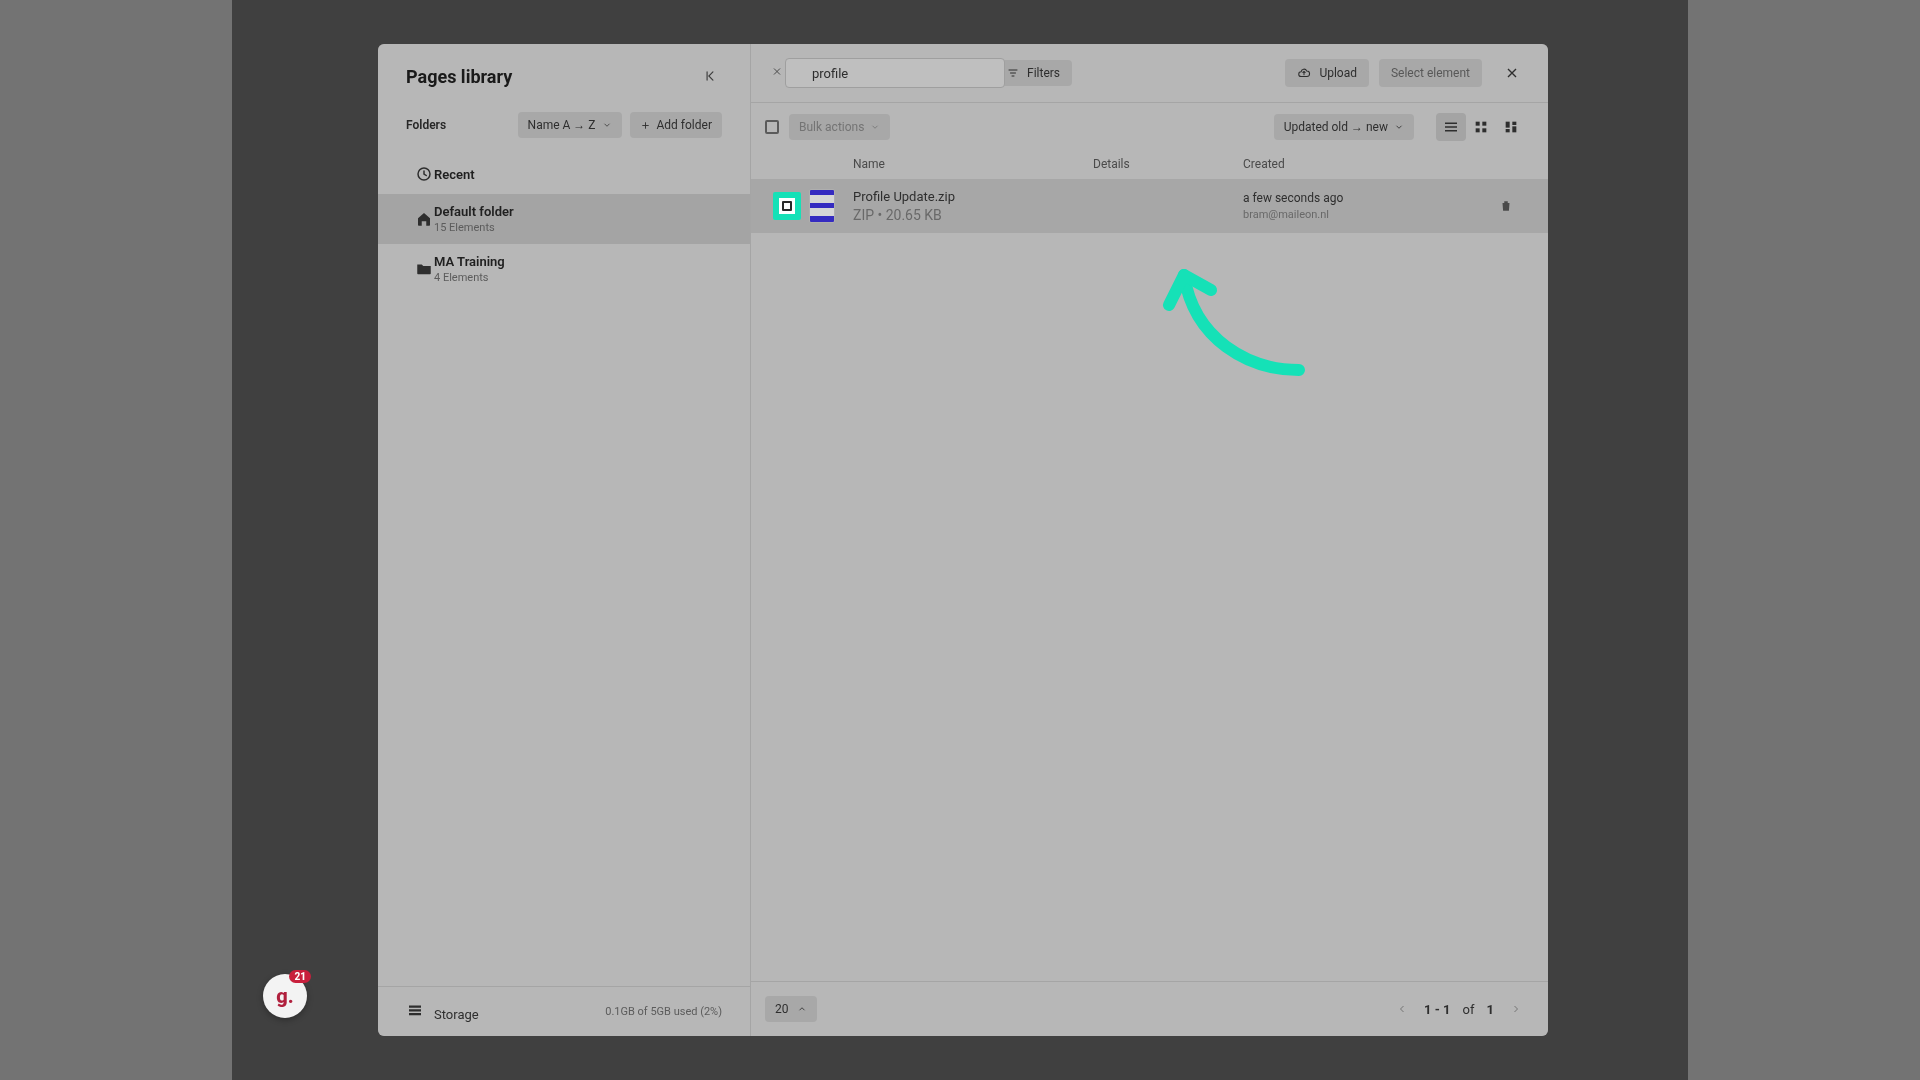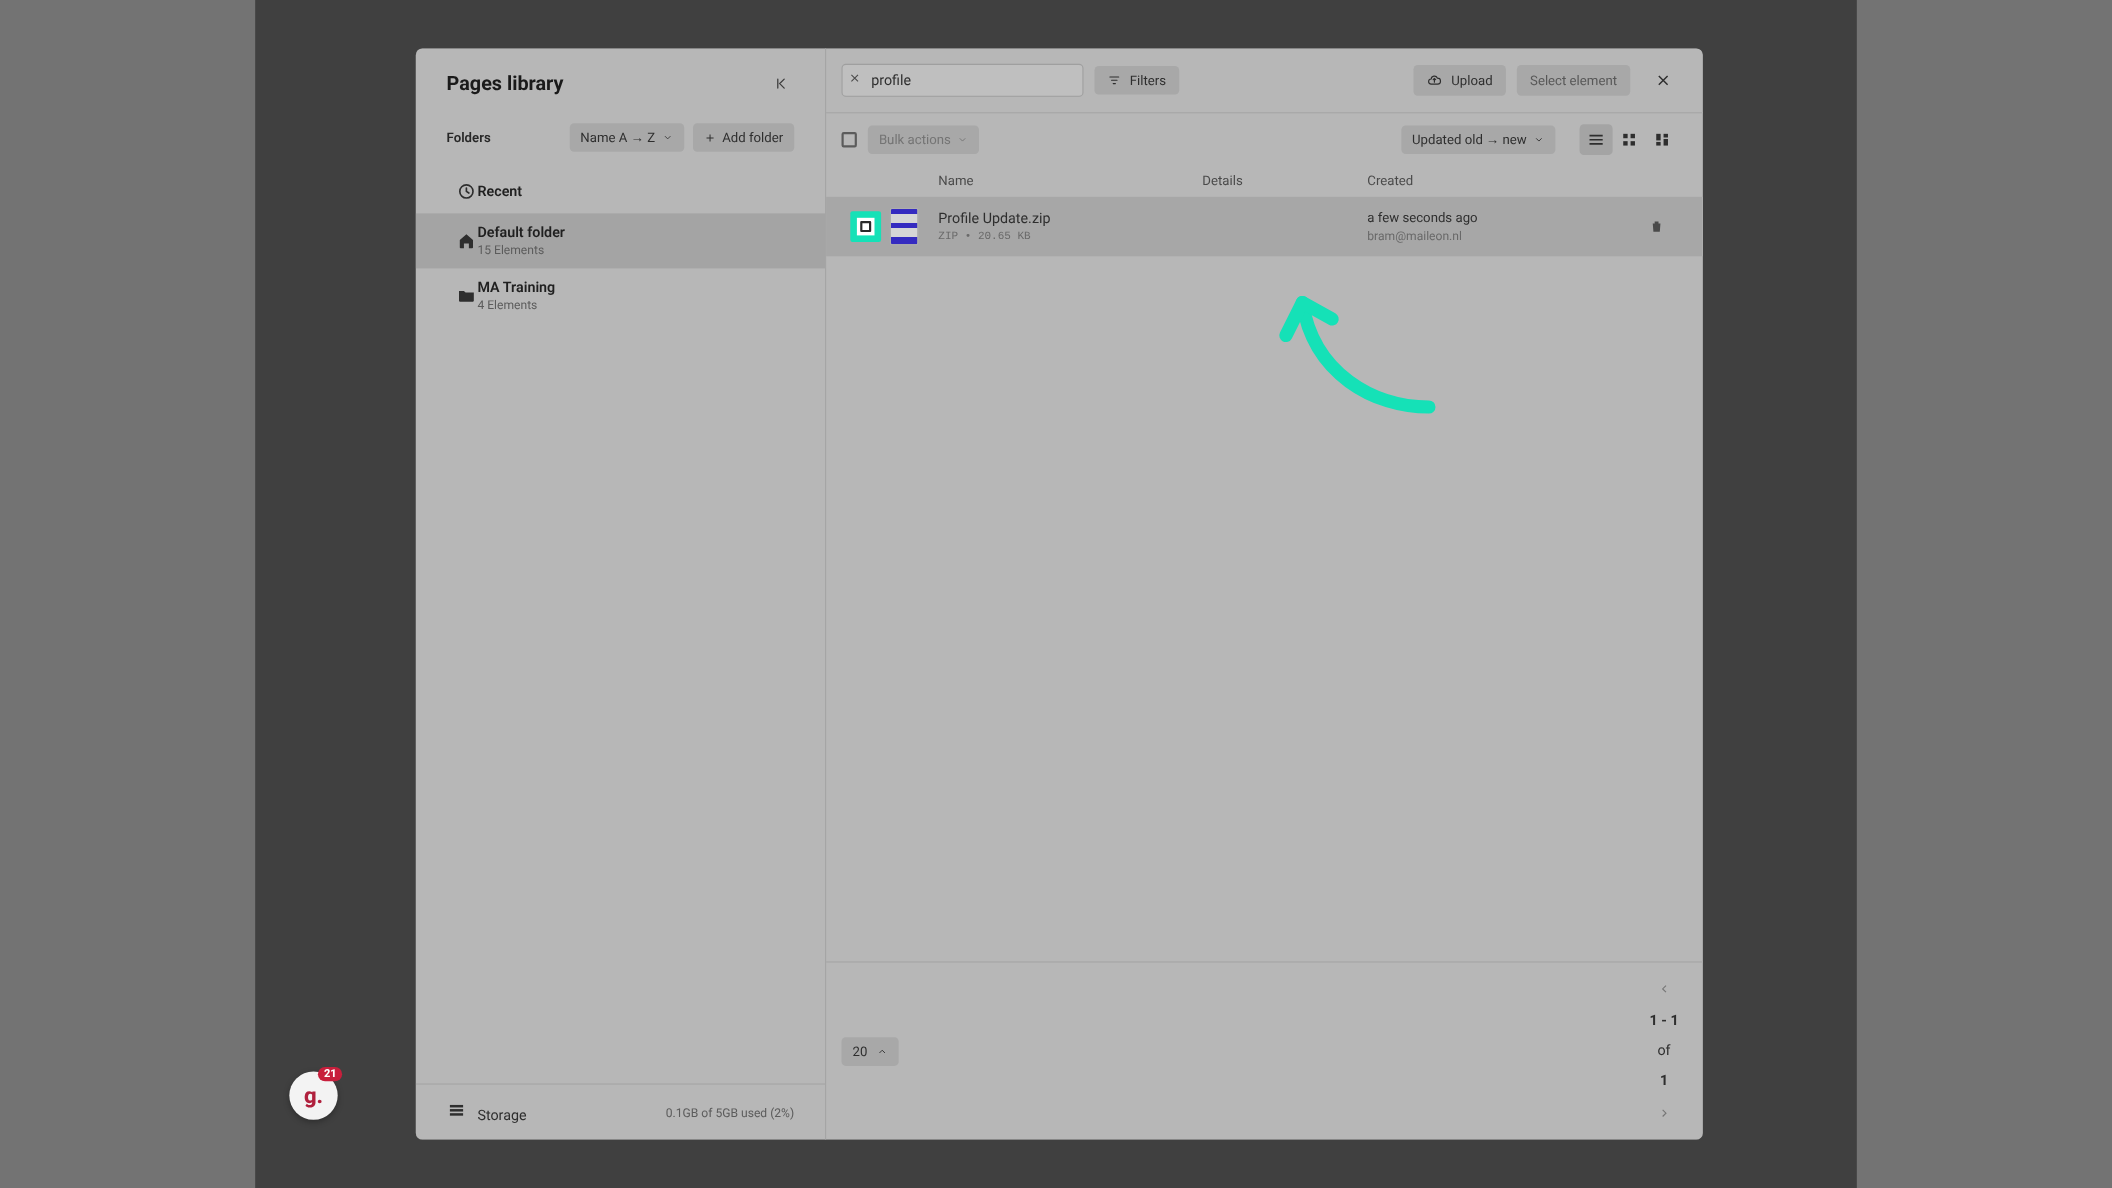--- a/index.html
+++ b/index.html
@@ -23,21 +23,21 @@
   .folder-texts { display:flex; flex-direction:column; }
   .f-name { font-size:13px; font-weight:600; color:#222; }
   .f-sub { font-size:11px; color:#6b6b6b; margin-top:2px;}
   .sb-footer { margin-top:auto; border-top:1px solid #c4c4c4; padding:14px 28px; display:flex; align-items:center; justify-content:space-between; }
   .storage-left { display:flex; align-items:flex-end; gap:10px; color:#333; font-size:13px; }
   .storage-sub { font-size:11px; color:#6b6b6b; }
 
   .main { flex:1; display:flex; flex-direction:column; position:relative; }
   .main-top { padding: 14px 22px 14px 14px; display:flex; align-items:center; gap:10px; border-bottom:1px solid #c4c4c4; }
   .search-wrap { position:relative; width:220px; }
-  .search-input { width:100%; height:30px; padding: 0 8px 0 26px; border:1px solid #bcbcbc; background:#e3e3e3; border-radius:4px; font-size:13px; color:#333; }
+  .search-input { width:100%; height:30px; padding: 0 8px 0 26px; border:1px solid #bcbcbc; background:#e3e3e3; border-radius:4px; font-size:13px; color:#333;margin-left:20px; }
   .search-x { position:absolute; left:6px; top:50%; transform:translateY(-50%); color:#555; cursor:pointer; font-size:13px; }
   .filters-btn { background:#c7c7c7; border-radius:4px; padding:6px 12px; font-size:12px; color:#333; display:inline-flex; align-items:center; gap:8px; cursor:pointer;}
   .spacer { flex:1; }
   .upload-btn, .select-elem-btn { background:#c7c7c7; border-radius:4px; padding:7px 12px; font-size:12px; color:#333; display:inline-flex; align-items:center; gap:8px; cursor:pointer;}
   .select-elem-btn { color:#666; }
   .close-btn { width:28px; height:28px; display:flex; align-items:center; justify-content:center; color:#333; cursor:pointer; margin-left:6px;}
   
   .toolbar2 { padding: 10px 22px 10px 14px; display:flex; align-items:center; gap:10px; }
   .master-check { width:14px; height:14px; border:2px solid #6a6a6a; border-radius:2px; cursor:pointer; }
   .bulk-btn { background:#c7c7c7; border-radius:4px; padding:6px 10px; font-size:12px; color:#888; display:inline-flex; align-items:center; gap:6px; cursor:default;}
@@ -56,30 +56,30 @@
 
   .row { display:flex; align-items:center; padding: 10px 22px 10px 14px; background:#c6c6c6; position:relative;}
   .row .rc-check { width:44px; display:flex; align-items:center; justify-content:center; position:relative; z-index:5;}
   .rc-checkbox-outer { width:28px; height:28px; background:#15e1b7; display:flex; align-items:center; justify-content:center; border-radius:2px;}
   .rc-checkbox-inner { width:16px; height:16px; background:#fff; display:flex; align-items:center; justify-content:center;}
   .rc-checkbox-core { width:10px; height:10px; border:2px solid #2a2a2a; border-radius:1px;}
   .rc-thumb { width:44px; display:flex; align-items:center; }
   .thumb { width:26px; height:34px; background:linear-gradient(#3b2fe4 0 15%, #fff 15% 40%, #3b2fe4 40% 55%, #fff 55% 80%, #3b2fe4 80% 100%); border-radius:2px; border:1px solid #d0d0d0;}
   .rc-name { flex:0 0 240px; display:flex; flex-direction:column; }
   .rc-name .fn { font-size:13px; color:#333; }
-  .rc-name .meta { font-size:10px; color:#7a7a7a; margin-top:3px;font-family:Liberation Mono, monospace;}
+  .rc-name .meta { font-size:14px; color:#7a7a7a; margin-top:3px;}
   .rc-details { flex:0 0 150px; }
   .rc-created { flex:1; display:flex; flex-direction:column; }
   .rc-created .when { font-size:12px; color:#333; }
   .rc-created .who { font-size:11px; color:#7a7a7a; margin-top:3px;}
   .rc-act { width:40px; display:flex; align-items:center; justify-content:center; color:#555; cursor:pointer;}
 
   .main-footer { margin-top:auto; border-top:1px solid #c4c4c4; padding: 14px 22px 14px 14px; display:flex; align-items:center; }
   .page-size { background:#c7c7c7; border-radius:4px; padding:6px 10px; font-size:12px; color:#333; display:inline-flex; align-items:center; gap:8px; cursor:pointer;}
-  .pager { margin-left:auto; display:flex; align-items:center; gap:12px; font-size:13px; color:#333;flex-direction:column;}
+  .pager { margin-left:auto; display:flex; align-items:center; gap:12px; font-size:13px; color:#333;}
   .pager .nv { width:20px; height:20px; display:flex; align-items:center; justify-content:center; color:#888; cursor:pointer;}
 
   
   .anno { position:absolute; left: 408px; top: 206px; width:200px; height:160px; pointer-events:none; z-index:6;}
   .anno svg { overflow:visible; }
 
   
   .corner-badge { position:absolute; left:263px; bottom:62px; width:44px; height:44px; border-radius:50%; background:#f3f3f3; display:flex; align-items:center; justify-content:center; color:#b0203d; font-weight:800; font-size:20px; box-shadow:0 2px 6px rgba(0,0,0,.3);}
   .corner-badge .count { position:absolute; top:-4px; right:-4px; background:#c81f3c; color:#fff; font-size:10px; border-radius:8px; padding:1px 5px;}
   

